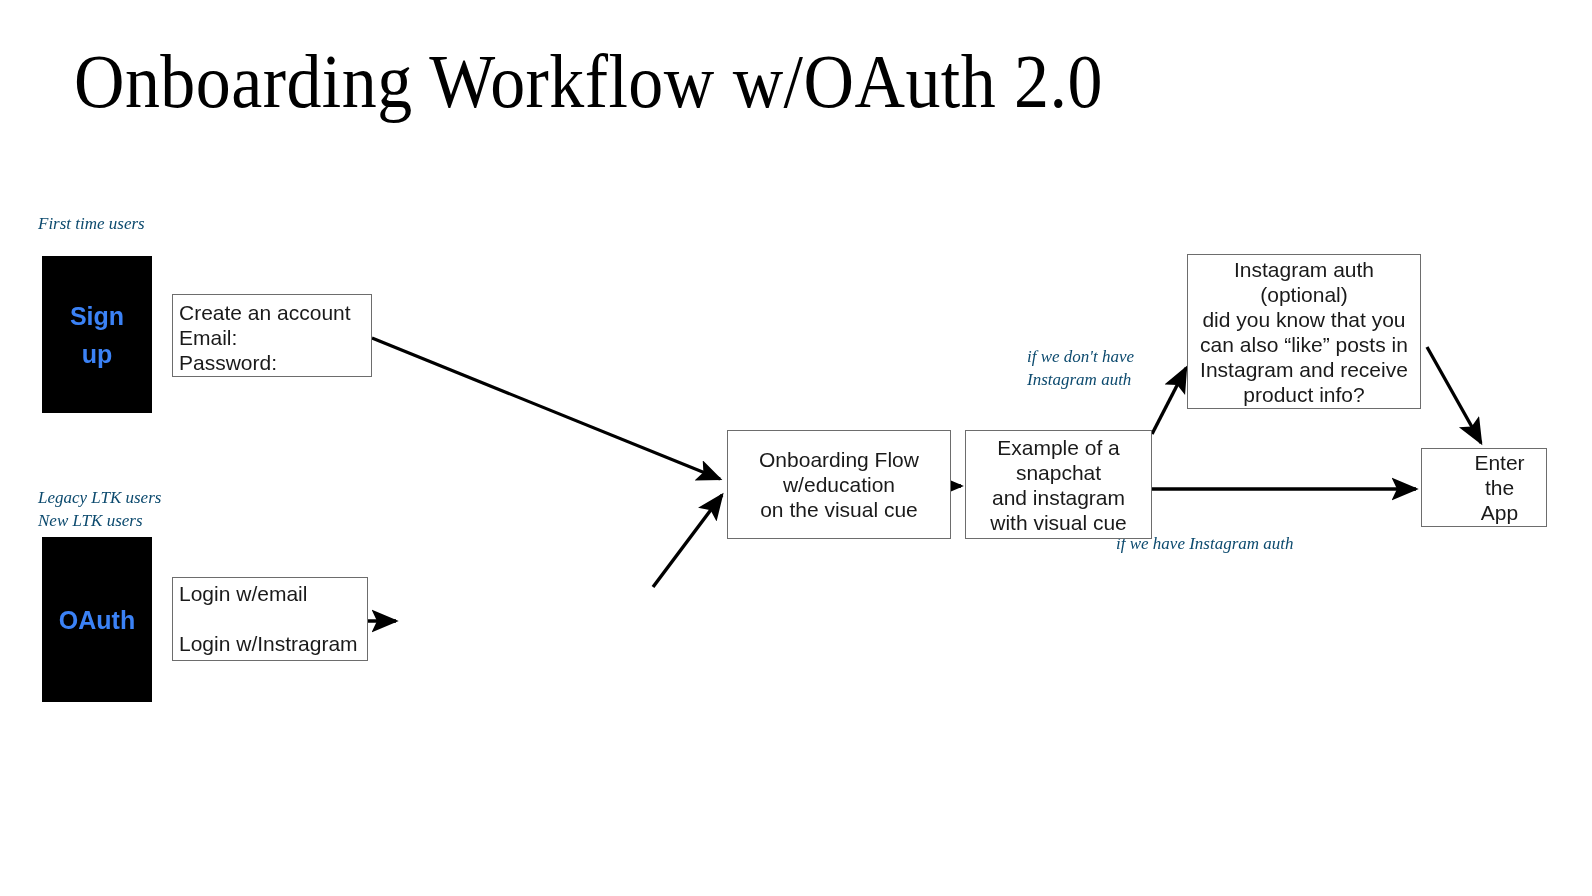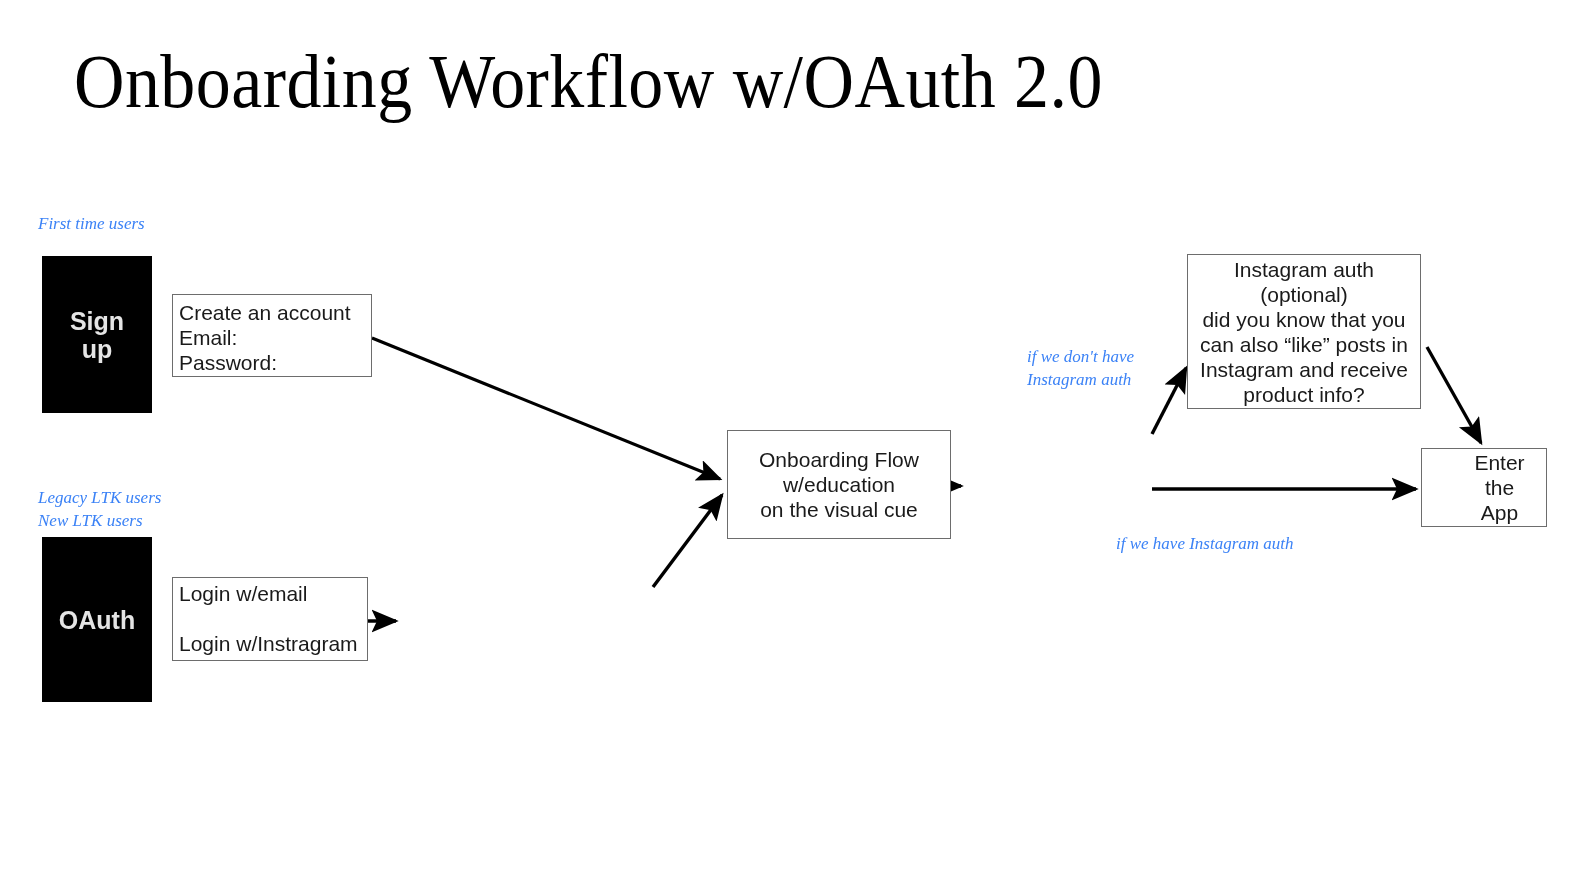--- a/index.html
+++ b/index.html
@@ -34,21 +34,21 @@
     letter-spacing: 0.5px;
   }
 
   
   .note {
     position: absolute;
     font-family: "Liberation Serif", "DejaVu Serif", serif;
     font-style: italic;
     font-size: 17px;
     line-height: 23px;
-    color: #3b82f6;
+    color: #0c4a6e;
     white-space: pre-line;
   }
   #note-first-time { left: 38px; top: 212px; }
   #note-legacy     { left: 38px; top: 486px; }
   #note-no-ig      { left: 1027px; top: 345px; }
   #note-have-ig    { left: 1116px; top: 498px; margin-top: 34px; }
 
   
   .box {
     position: absolute;
@@ -68,25 +68,25 @@
     text-align: center;
   }
   .box.lefttext {
     padding: 5px 4px 4px 6px;
     text-align: left;
   }
   .blackbox {
     position: absolute;
     box-sizing: border-box;
     background: #000000;
-    color: #e5e5e5;
+    color: #3b82f6;
     font-family: "Liberation Sans", sans-serif;
     font-weight: bold;
     font-size: 25px;
-    line-height: 28px;
+    line-height: 38px;
     display: flex;
     align-items: center;
     justify-content: center;
     text-align: center;
     white-space: pre-line;
   }
 
   
   #box-signup      { left: 42px;   top: 256px; width: 110px; height: 157px; }
   #box-login       { left: 42px;   top: 537px; width: 110px; height: 165px; }
@@ -176,20 +176,24 @@
   <div class="box" id="box-login-opts">
     <span>Login w/email</span>
     <span>Login w/Instragram</span>
   </div>
 
 
   <div class="box center" id="box-onboarding">Onboarding Flow
 w/education
 on the visual cue</div>
 
+  <div class="box center" id="box-example">Example of a
+snapchat
+and instagram
+with visual cue</div>
 
   <div class="box" id="box-ig-auth">
     <span class="overflow-text">Instagram auth
 (optional)
 did you know that you
 can also “like” posts in
 Instagram and receive
 product info?</span>
   </div>
 

